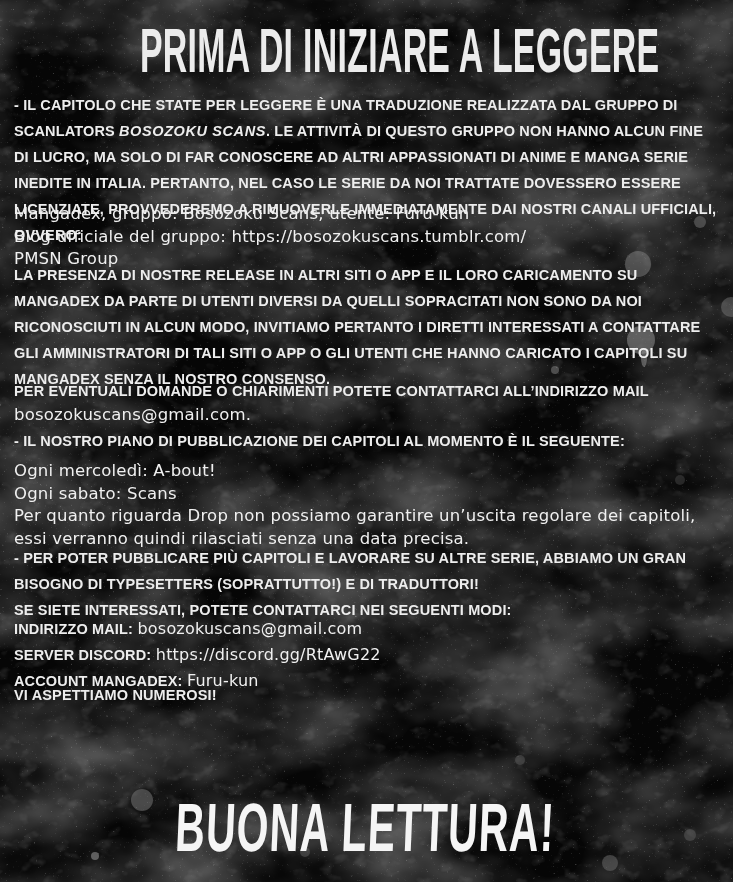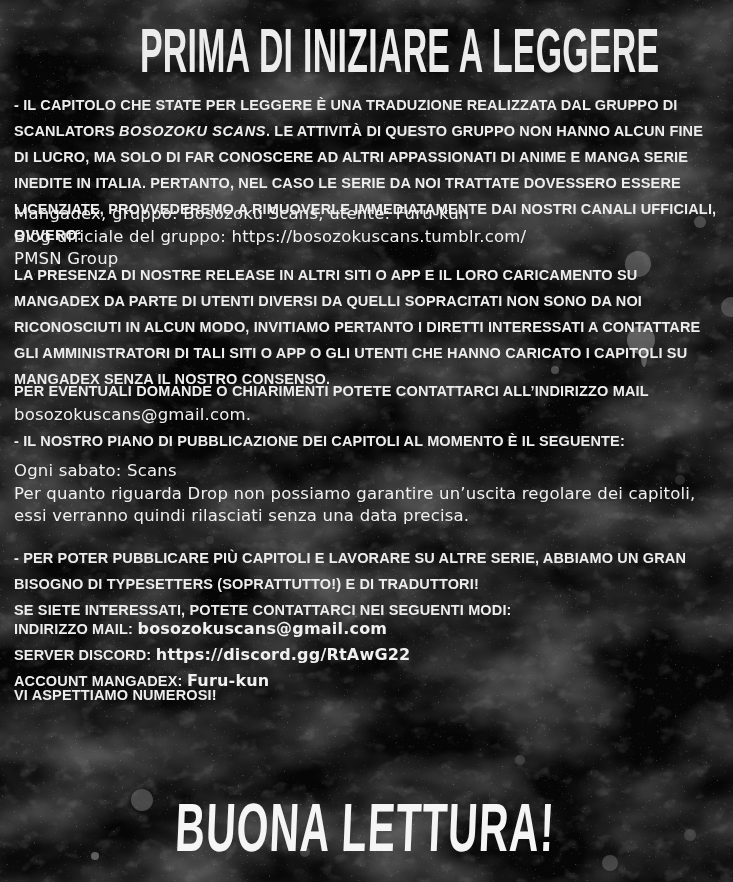--- a/index.html
+++ b/index.html
@@ -54,21 +54,21 @@
   .unauthorized   { top:262px; }
   .questions      { top:378px; }
   .schedule-head  { top:428px; }
   .schedule       { top:460px; }
   .recruitment    { top:545px; }
   .contacts       { top:616px; }
   .await          { top:682px; }
   .volume         { top:716px; }
   .due            { top:764px; }
 
-  .contact-line .hand { font-size:16px;font-weight:bold; }
+  .contact-line .hand { font-size:16px; }
 
   .closing-wrap { position:absolute; top:788px; left:0; right:0; text-align:center; }
   .closing {
     display:inline-block;
     white-space:nowrap;
     font-weight:bold;
     font-size:56px;
     letter-spacing:1.5px;
     color:#f5f5f5;
     transform:scale(0.73, 1.22) skewX(-4deg);
@@ -134,20 +134,21 @@
     <p class="comic block unauthorized">LA PRESENZA DI NOSTRE RELEASE IN ALTRI SITI O APP E IL LORO CARICAMENTO SU MANGADEX DA PARTE DI UTENTI DIVERSI DA QUELLI SOPRACITATI NON SONO DA NOI RICONOSCIUTI IN ALCUN MODO, INVITIAMO PERTANTO I DIRETTI INTERESSATI A CONTATTARE GLI AMMINISTRATORI DI TALI SITI O APP O GLI UTENTI CHE HANNO CARICATO I CAPITOLI SU MANGADEX SENZA IL NOSTRO CONSENSO.</p>
 
     <div class="block questions">
       <div class="comic">PER EVENTUALI DOMANDE O CHIARIMENTI POTETE CONTATTARCI ALL’INDIRIZZO MAIL</div>
       <div class="hand">bosozokuscans@gmail.com.</div>
     </div>
 
     <p class="comic block schedule-head">- IL NOSTRO PIANO DI PUBBLICAZIONE DEI CAPITOLI AL MOMENTO È IL SEGUENTE:</p>
 
     <div class="hand block schedule">
+      <div>Ogni mercoledì: A-bout!</div>
       <div>Ogni sabato: Scans</div>
       <div>Per quanto riguarda Drop non possiamo garantire un’uscita regolare dei capitoli, essi verranno quindi rilasciati senza una data precisa.</div>
     </div>
 
     <div class="comic block recruitment">
       <div>- PER POTER PUBBLICARE PIÙ CAPITOLI E LAVORARE SU ALTRE SERIE, ABBIAMO UN GRAN BISOGNO DI TYPESETTERS (SOPRATTUTTO!) E DI TRADUTTORI!</div>
       <div>SE SIETE INTERESSATI, POTETE CONTATTARCI NEI SEGUENTI MODI:</div>
     </div>
 
     <div class="block contacts">

